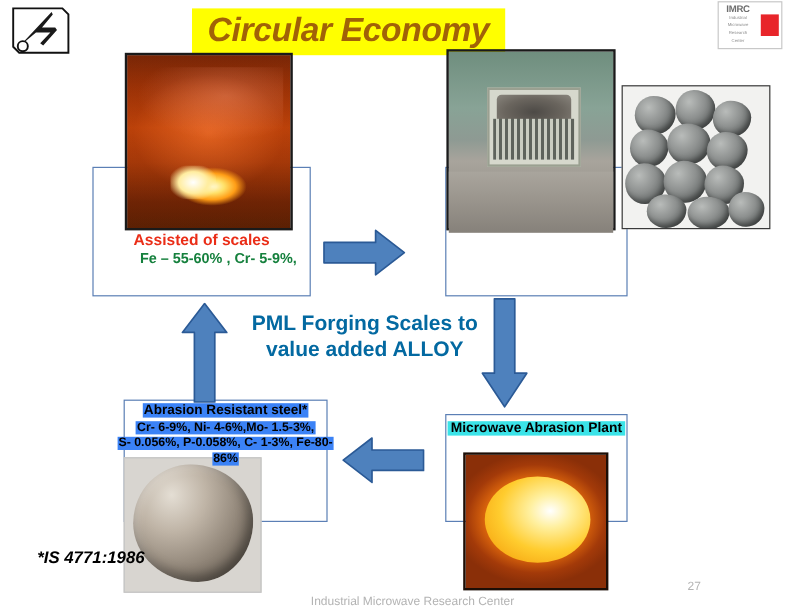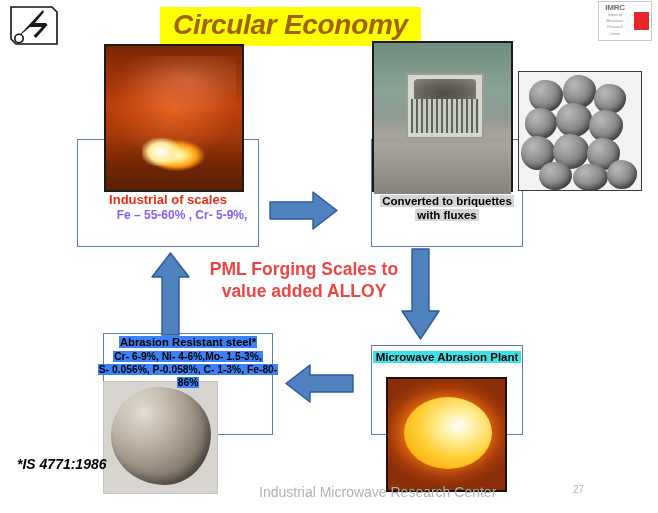--- a/index.html
+++ b/index.html
@@ -194,21 +194,21 @@
   #lbl-scales {
     left: 79px; top: 192px; width: 178px;
     font-size: 12.5px;
   }
   #lbl-scales .head {
     color: #ea2d17;
     font-weight: bold;
     font-size: 13px;
   }
   #lbl-scales .sub {
-    color: #8b5cf6;
+    color: #15803d;
     font-weight: bold;
     font-size: 12px;
     padding-left: 28px;
   }
 
   #lbl-briquettes {
     left: 371px; top: 194px; width: 152px;
     font-size: 11.5px;
     font-weight: bold;
     color: #000000;
@@ -243,41 +243,41 @@
   }
   #lbl-alloy .row.title span {
     font-size: 11.3px;
   }
 
   
   #center-caption {
     position: absolute;
     left: 186px; top: 258px; width: 236px;
     text-align: center;
-    color: #ef4444;
+    color: #0369a1;
     font-weight: bold;
     font-size: 17.5px;
     line-height: 1.28;
   }
 
   
   #footnote {
     position: absolute;
-    left: 17px; top: 456px;
+    left: 31px; top: 456px;
     font-size: 14px;
     font-weight: bold;
     font-style: italic;
     color: #000000;
   }
 
   
   #footer-left {
     position: absolute;
-    left: 259px; top: 484px;
-    font-size: 14px;
+    left: 259px; top: 496px;
+    font-size: 10px;
     color: #b3b3b3;
   }
   #footer-right {
     position: absolute;
     left: 573px; top: 484px;
     font-size: 10px;
     color: #b3b3b3;
   }
 
   
@@ -374,28 +374,24 @@
     </svg>
   </div>
 
   <div class="arrow" id="arrow-up">
     <svg viewBox="0 0 41 84" width="41" height="84">
       <polygon points="12,83 29,83 29,25 39,25 20.5,1 2,25 12,25" fill="#4e81bd" stroke="#2b5a96" stroke-width="1.4" stroke-linejoin="round"></polygon>
     </svg>
   </div>
 
   <div class="label-block" id="lbl-scales">
-    <div class="head">Industrial of scales</div>
+    <div class="head">Assisted of scales</div>
     <div class="sub">Fe – 55-60% , Cr- 5-9%,</div>
   </div>
 
-  <div class="label-block" id="lbl-briquettes">
-    <div><span>Converted to briquettes</span></div>
-    <div><span>with fluxes</span></div>
-  </div>
 
   <div class="label-block" id="lbl-plant">
     <div><span>Microwave Abrasion Plant</span></div>
   </div>
 
   <div class="label-block" id="lbl-alloy">
     <div class="row title"><span>Abrasion Resistant steel*</span></div>
     <div class="row"><span>Cr- 6-9%, Ni- 4-6%,Mo- 1.5-3%,</span></div>
     <div class="row"><span>S- 0.056%, P-0.058%,  C- 1-3%, Fe-80-</span></div>
     <div class="row"><span>86%</span></div>

